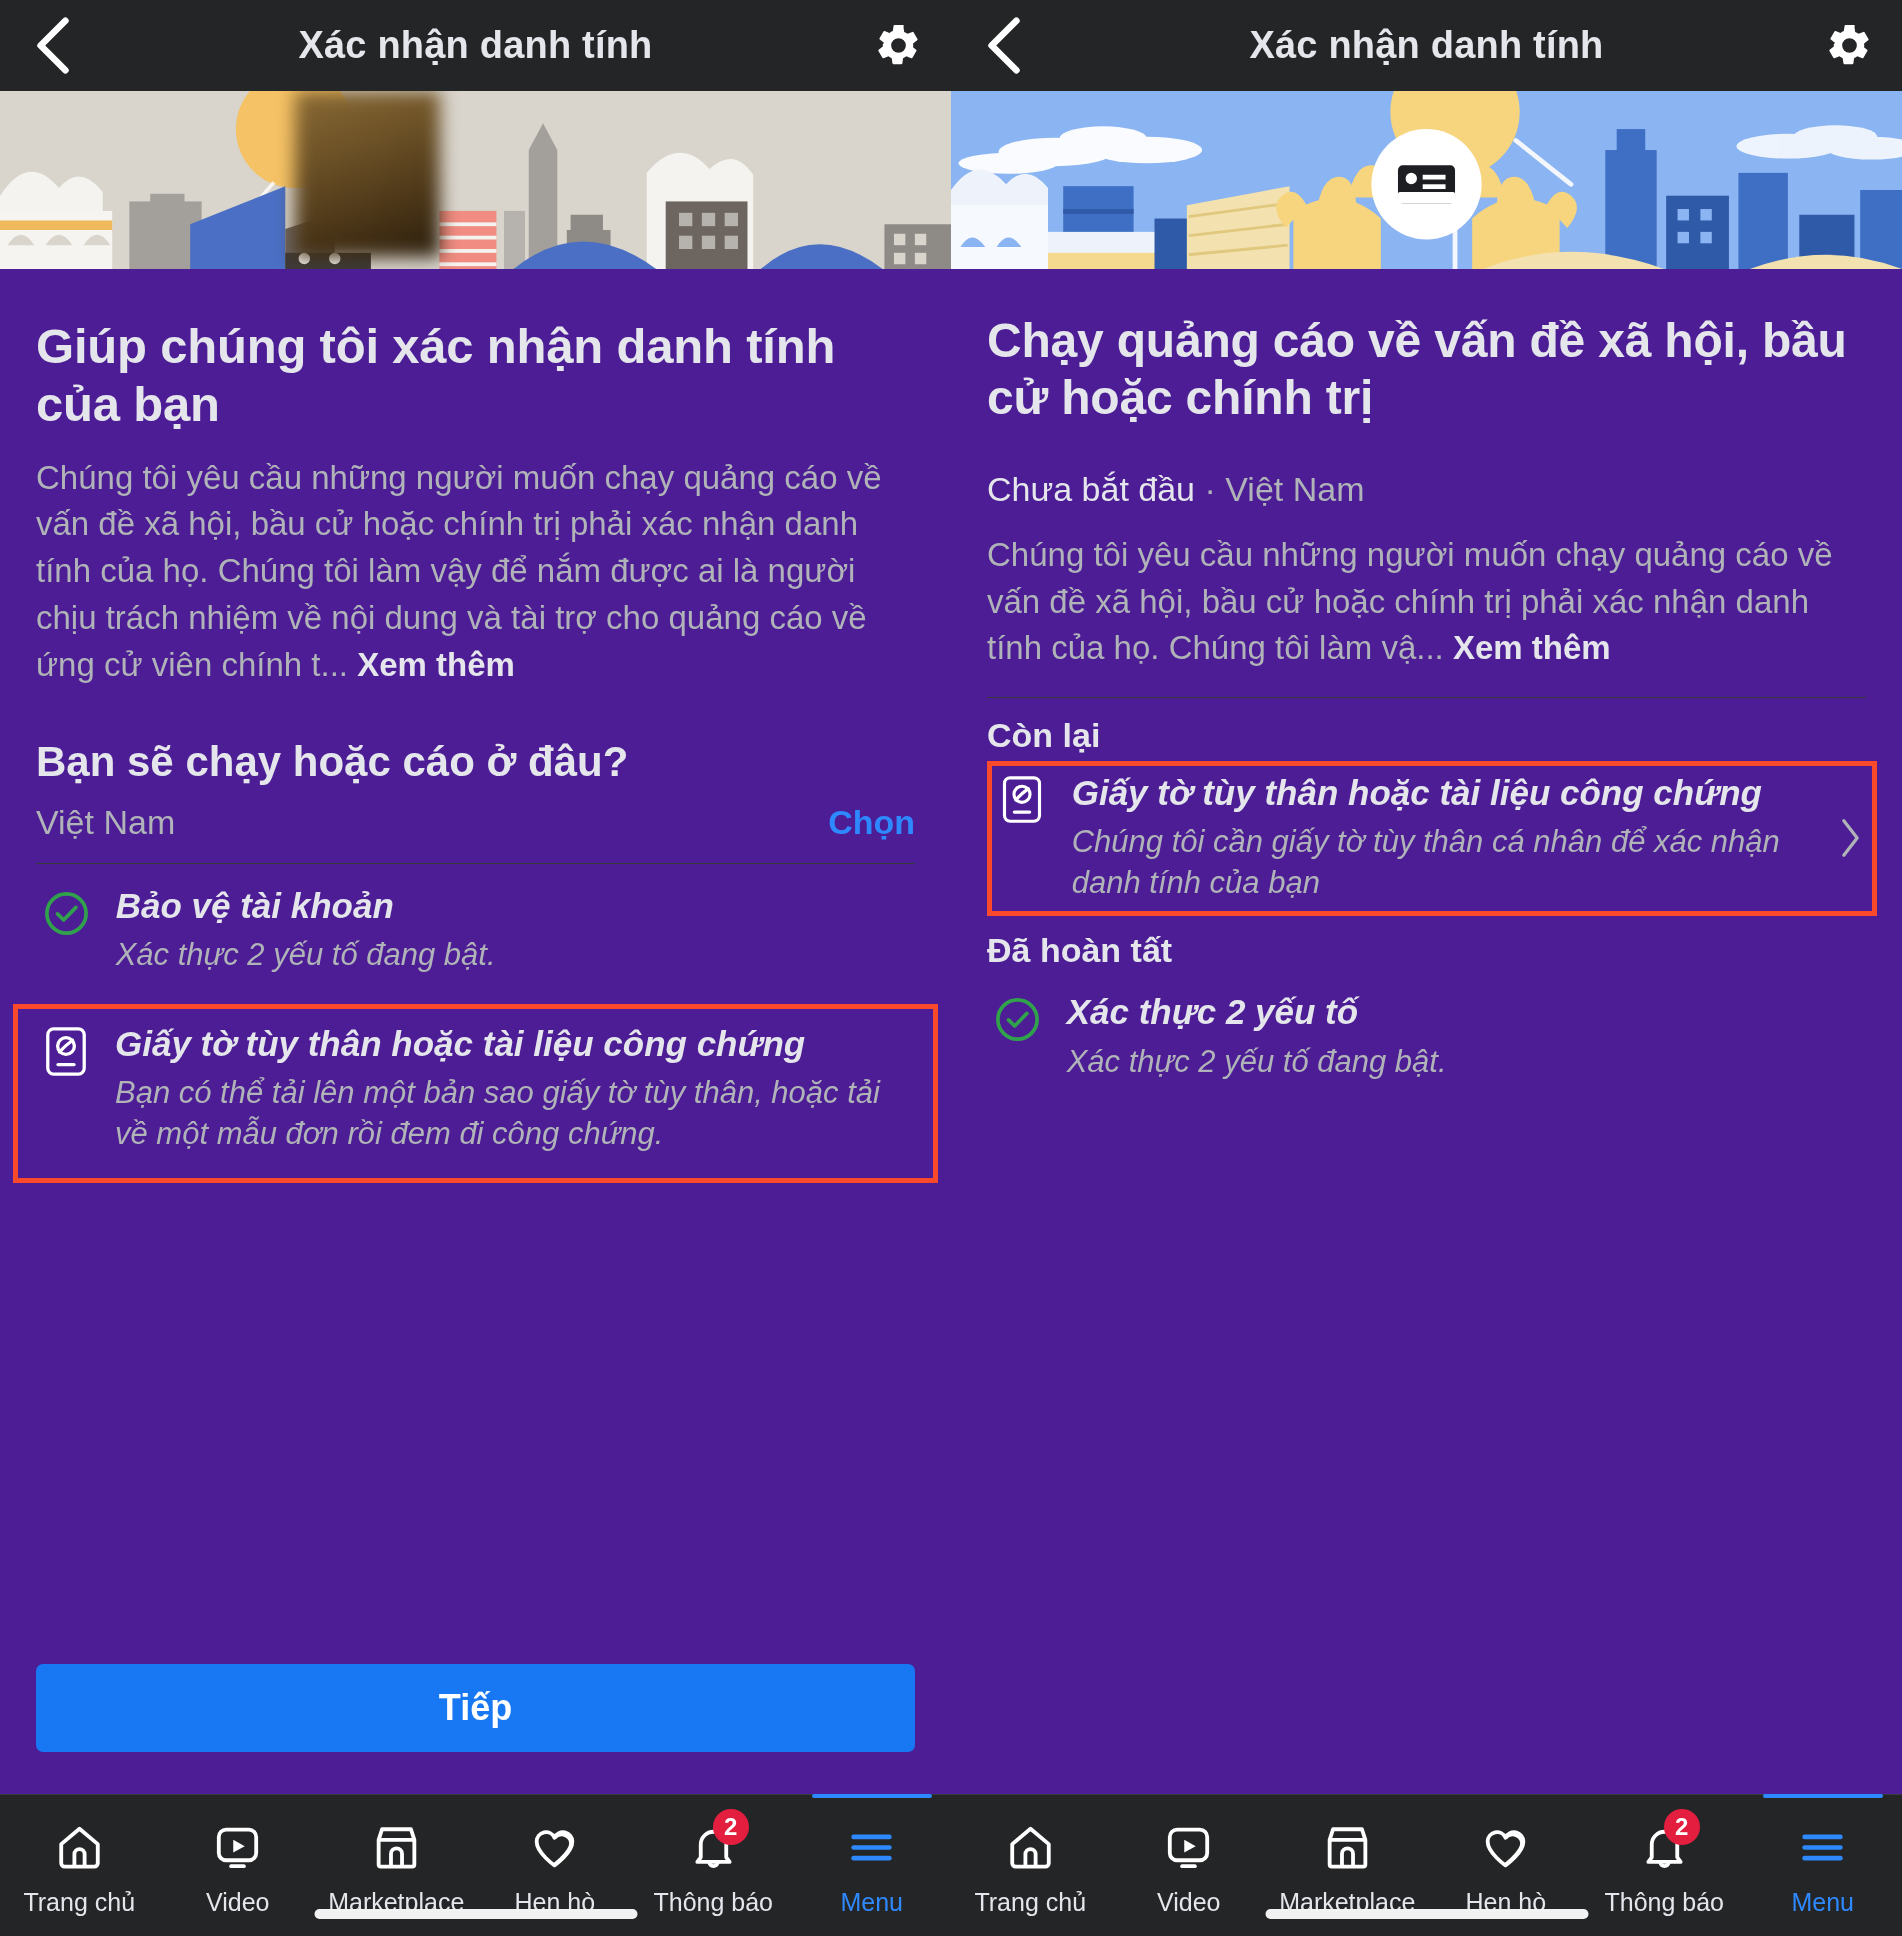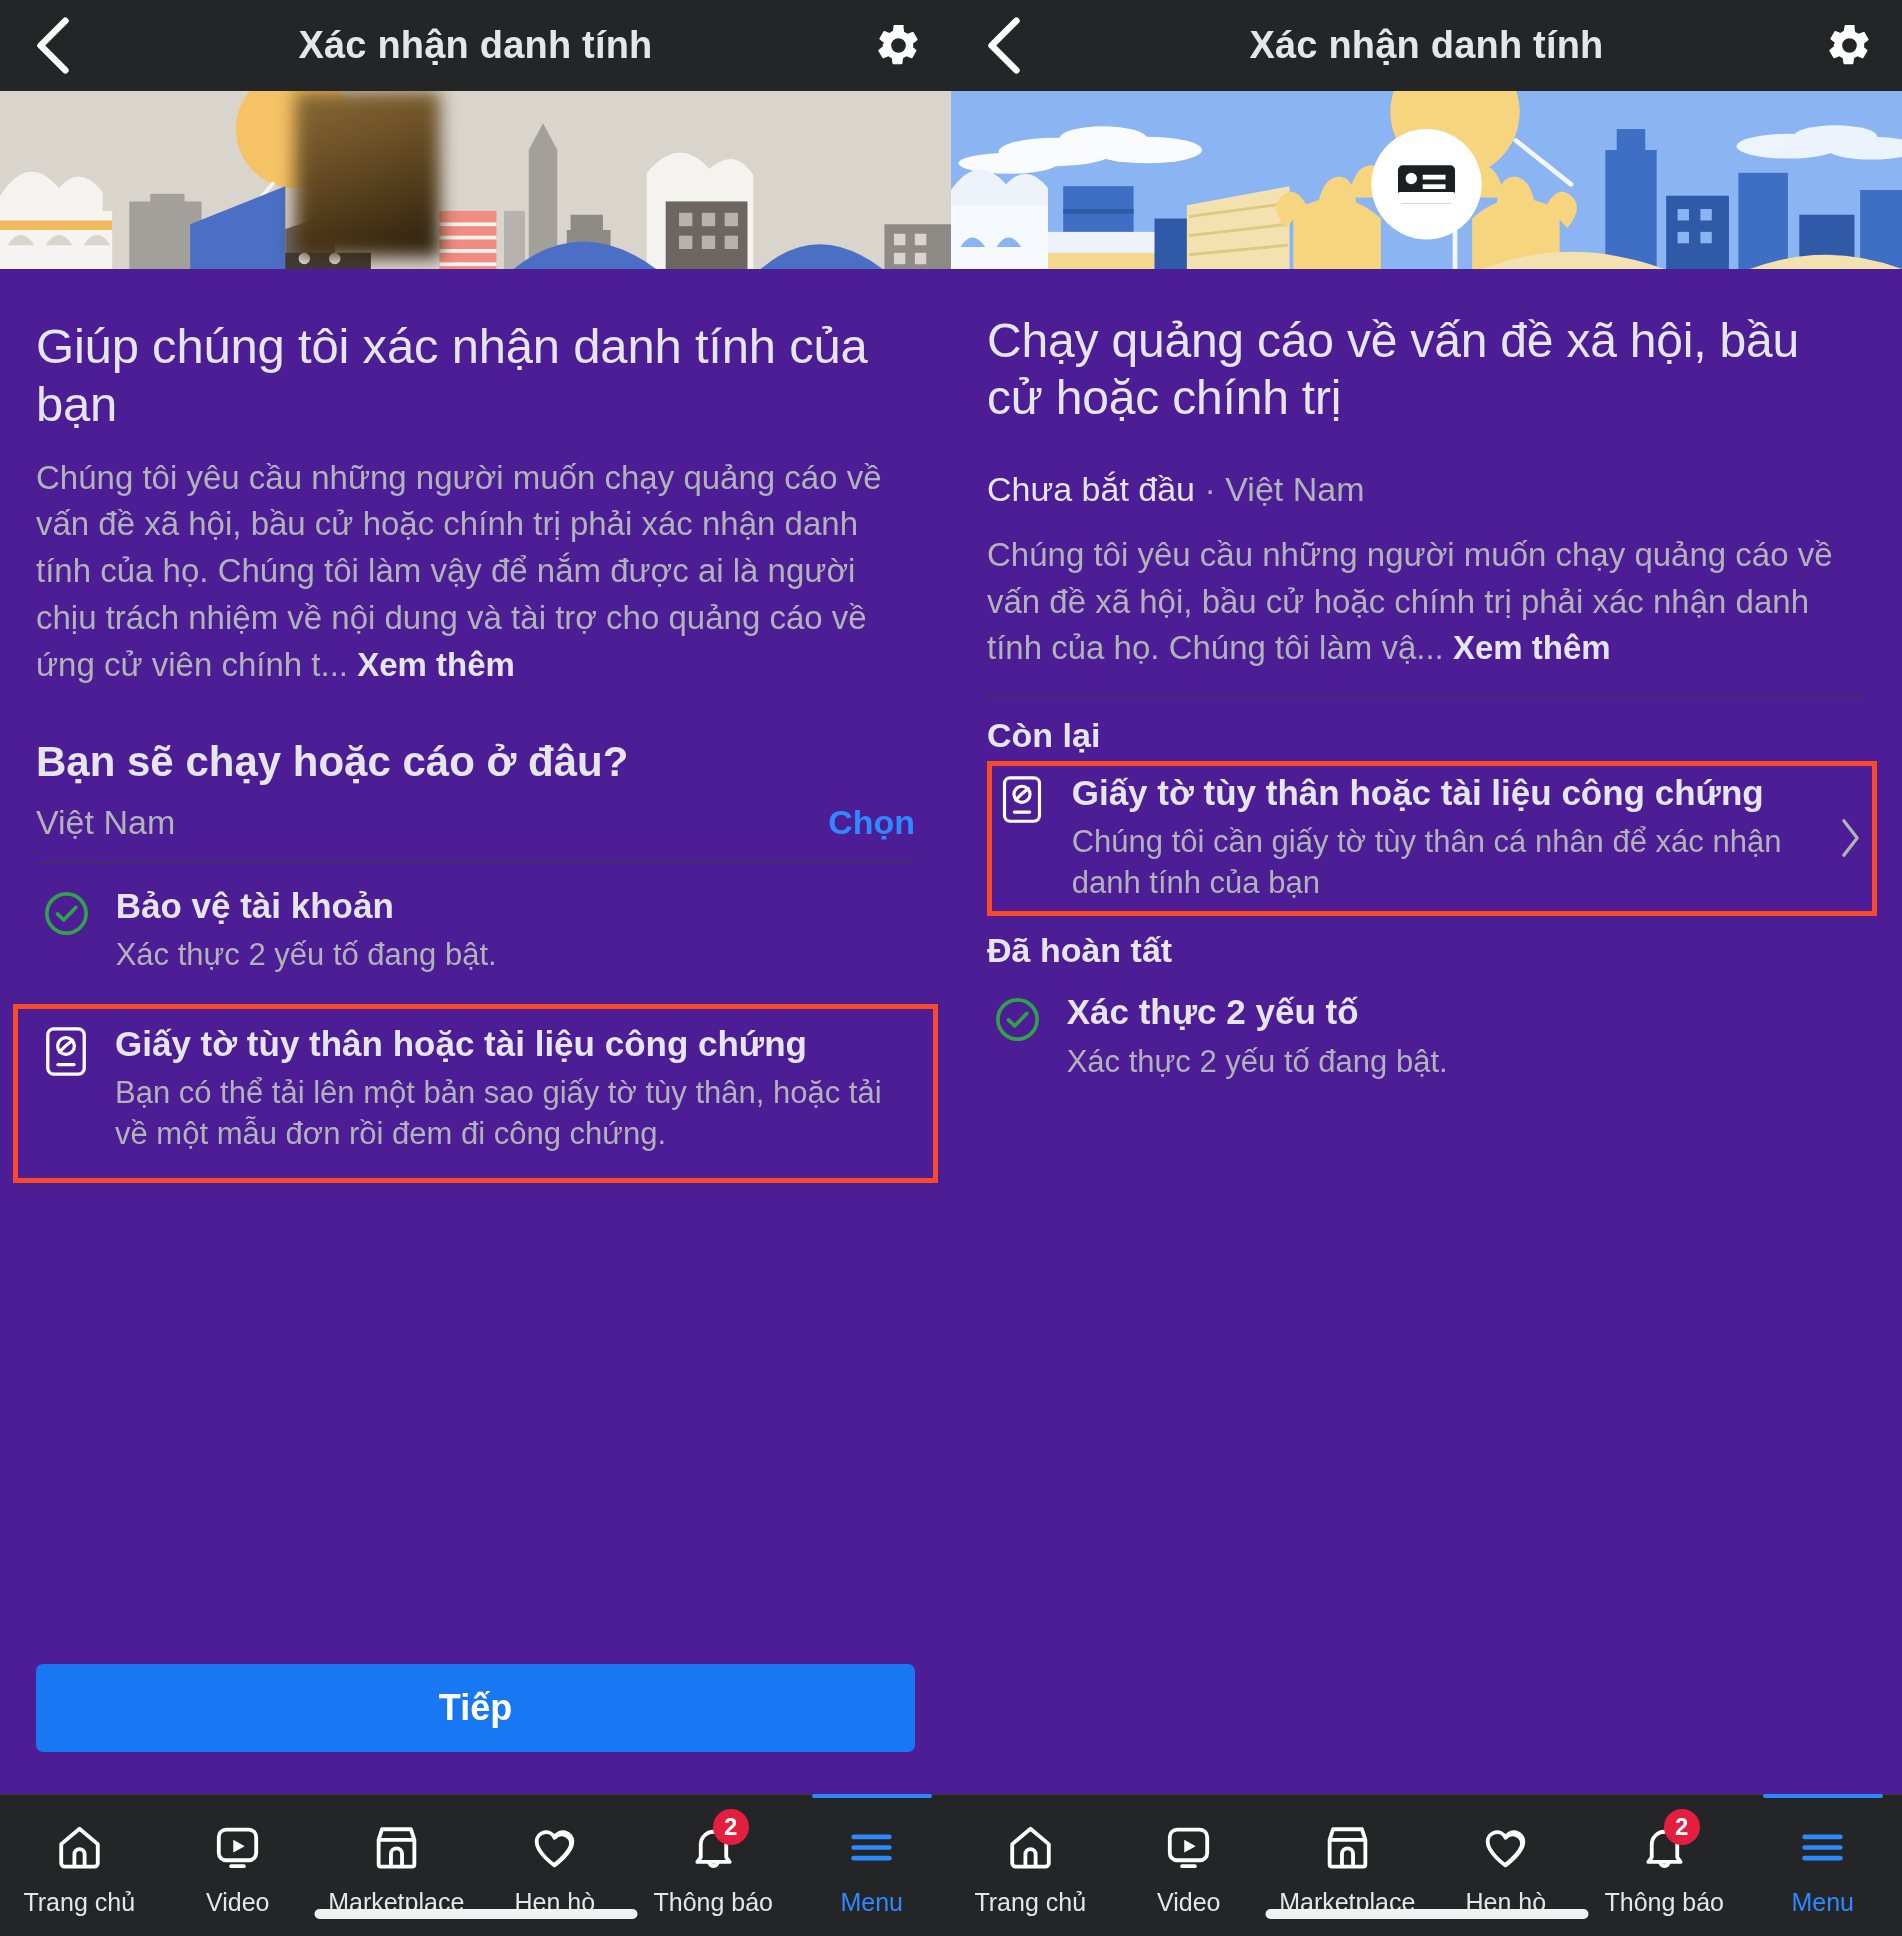--- a/index.html
+++ b/index.html
@@ -19,37 +19,37 @@
   .hdr .gear{width:105px;display:flex;align-items:center;justify-content:center;}
   .chev-back{display:block;}
   .gear-ico{display:block;}
 
   
   .hero{height:178px;flex:0 0 auto;position:relative;overflow:hidden;}
   .hero svg{display:block;width:100%;height:100%;}
 
   
   .body{flex:1 1 auto;padding:0 36px;position:relative;overflow:hidden;}
-  .h1{color:#e4e6eb;font-weight:400;font-size:49px;line-height:1.18;margin:49px 0 0 0;letter-spacing:-0.2px;}
+  .h1{color:#e4e6eb;font-weight:700;font-size:49px;line-height:1.18;margin:49px 0 0 0;letter-spacing:-0.2px;}
   .h1.r{font-size:48px;margin-top:44px;}
   .meta{margin-top:43px;font-size:34px;line-height:1.22;color:#b0b3b8;}
   .meta .strong{color:#e4e6eb;}
   .para{color:#b0b3b8;font-size:33px;line-height:1.42;margin-top:21px;}
   .para .more{color:#e4e6eb;font-weight:700;}
   .h2{color:#e4e6eb;font-weight:700;font-size:42px;margin-top:49px;}
   .selrow{display:flex;align-items:flex-end;justify-content:space-between;margin-top:17px;padding-bottom:21px;border-bottom:1.4px solid #3a3b3c;}
   .selrow .val{color:#b0b3b8;font-size:34px;}
   .selrow .act{color:#2e89ff;font-size:34px;font-weight:700;}
 
   .seclabel{color:#e4e6eb;font-weight:700;font-size:34px;margin-top:18px;}
   .seclabel.tight{margin-top:15px;}
 
   .item{display:flex;align-items:flex-start;gap:25px;padding:21px 5.7px 13.3px 5.7px;}
   .item .ico{flex:0 0 auto;width:49px;height:49px;display:flex;align-items:center;justify-content:center;margin-top:3.8px;}
-  .item .txt{flex:1 1 auto;}
+  .item .txt{flex:1 1 auto;font-style:italic;}
   .item .t{color:#e4e6eb;font-size:35px;font-weight:700;line-height:1.22;}
   .item .s{color:#b0b3b8;font-size:31px;line-height:1.32;margin-top:7.6px;}
   .item .caret{flex:0 0 auto;display:flex;align-items:center;align-self:center;padding-left:7.6px;}
 
   .hl{border:5.7px solid #fb4a2b;}
   .hl-left{margin:15px -23px 0 -23px;padding:13.3px 23px 23px 23px;}
   .hl-right{margin:5.7px -11.4px 0 0;padding:5.7px 9.5px 7.6px 5.7px;}
 
   
   .cta-wrap{flex:0 0 auto;padding:0 36px 42px 36px;}

